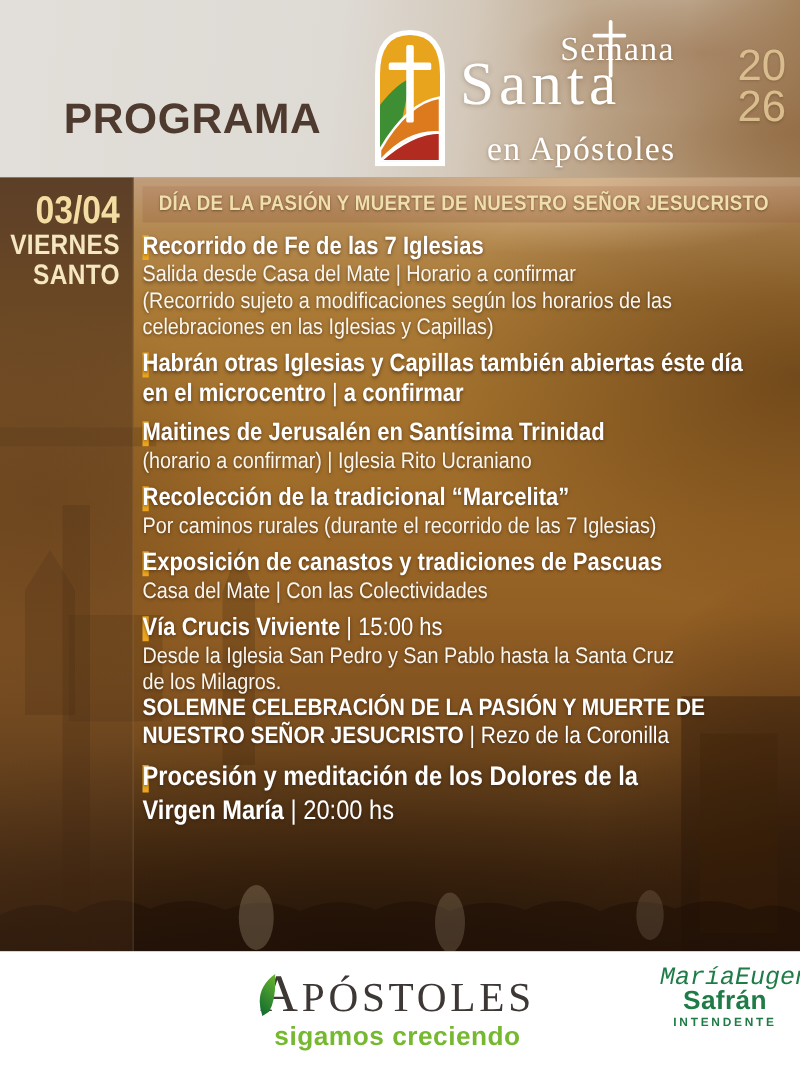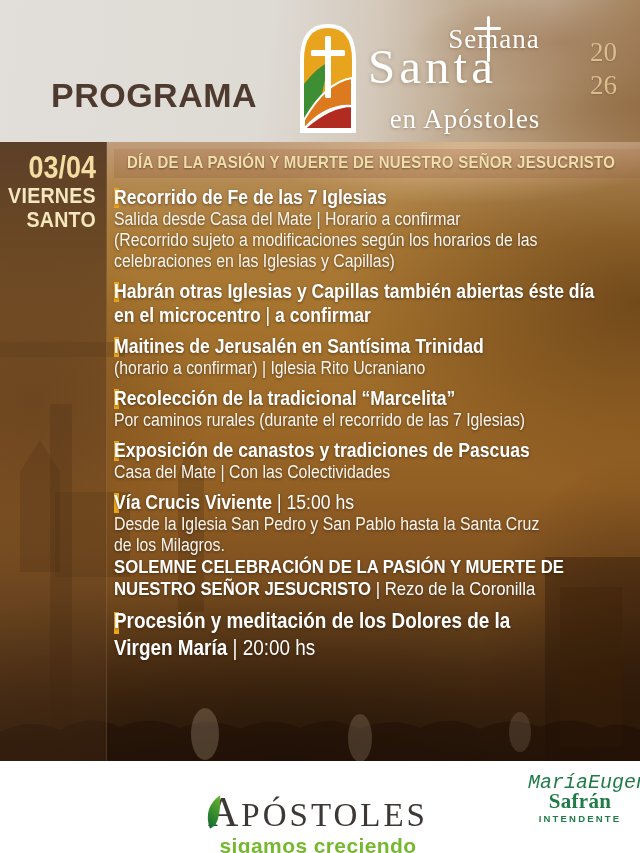--- a/index.html
+++ b/index.html
@@ -18,22 +18,22 @@
 
   .ss-logo{position:absolute;left:0;top:0;width:640px;height:142px;}
   .ss-semana{position:absolute;left:414px;top:24px;width:160px;text-align:center;
     font-family:"Liberation Serif","DejaVu Serif",serif;font-size:27px;color:#fff;letter-spacing:1px;
     text-shadow:0 1px 3px rgba(90,60,30,.4);}
   .ss-santa{position:absolute;left:368px;top:42px;font-family:Liberation Serif, serif;
     font-size:49px;line-height:1;color:#fff;letter-spacing:4px;text-shadow:0 1px 4px rgba(90,60,30,.35);}
   .ss-sub{position:absolute;left:370px;top:104px;width:190px;text-align:center;
     font-family:"Liberation Serif","DejaVu Serif",serif;font-size:27px;color:#fff;letter-spacing:1px;
     text-shadow:0 1px 3px rgba(90,60,30,.4);}
-  .ss-year{position:absolute;left:590px;top:36px;font-family:Liberation Serif, serif;
-    font-size:27px;line-height:33px;color:#d9bd8e;text-shadow:0 1px 2px rgba(90,60,30,.3);}
+  .ss-year{position:absolute;left:590px;top:36px;font-family:Liberation Sans, sans-serif;
+    font-size:35px;line-height:33px;color:#d9bd8e;text-shadow:0 1px 2px rgba(90,60,30,.3);}
   .cross-v{position:absolute;left:487px;top:16px;width:3px;height:46px;background:#fff;border-radius:2px;}
   .cross-h{position:absolute;left:474px;top:27px;width:27px;height:3px;background:#fff;border-radius:2px;}
   .arch-icon{position:absolute;left:296px;top:20px;}
 
   
   .photo{position:absolute;left:0;top:142px;width:640px;height:619px;
     background:
       radial-gradient(ellipse 300px 80px at 72% 1%, rgba(235,205,165,0.5), transparent 70%),
       radial-gradient(ellipse 420px 260px at 100% 26%, rgba(62,30,6,0.5), transparent 72%),
       radial-gradient(ellipse 260px 220px at 5% 42%, rgba(88,48,14,0.42), transparent 70%),
@@ -70,28 +70,28 @@
   .sg-b{font-weight:700;}
   .sg-r{font-weight:400;}
   .event:last-child{margin-top:9px;}
   .event:last-child .ev-line{font-size:21.5px;line-height:27px;}
   .event:last-child .bar{height:22px;top:4px;}
 
   
   .footer{position:absolute;left:0;top:761px;width:640px;height:92px;background:#ffffff;}
   .city{position:absolute;left:168px;top:15px;width:300px;text-align:center;}
   .city-name{font-family:"Liberation Serif","DejaVu Serif",serif;color:#3d3835;
-    letter-spacing:3px;font-size:33px;line-height:40px;white-space:nowrap;margin-top:16px;}
+    letter-spacing:3px;font-size:33px;line-height:40px;white-space:nowrap;}
   .city-A{position:relative;display:inline-block;font-size:42px;}
   .leaf{position:absolute;left:-4px;top:3px;transform:rotate(-14deg);}
   .tagline{font-size:21px;font-weight:700;color:#76b82f;letter-spacing:.4px;margin-top:-1px;}
   .sig{position:absolute;right:8px;top:14px;width:104px;text-align:center;color:#1f7c46;}
   .sig-script{font-family:Liberation Mono, monospace;font-style:italic;
     font-size:20px;line-height:15px;}
-  .sig-surname{font-size:21px;font-weight:700;line-height:22px;letter-spacing:.3px;font-family:Liberation Serif, serif;}
+  .sig-surname{font-size:21px;font-weight:700;line-height:22px;letter-spacing:.3px;}
   .sig-role{font-size:9.5px;font-weight:700;letter-spacing:2.2px;line-height:13px;}
 </style>
 </head>
 <body>
 
 <div class="poster">
 
   <div class="top-header">
     <div class="programa">PROGRAMA</div>
 

